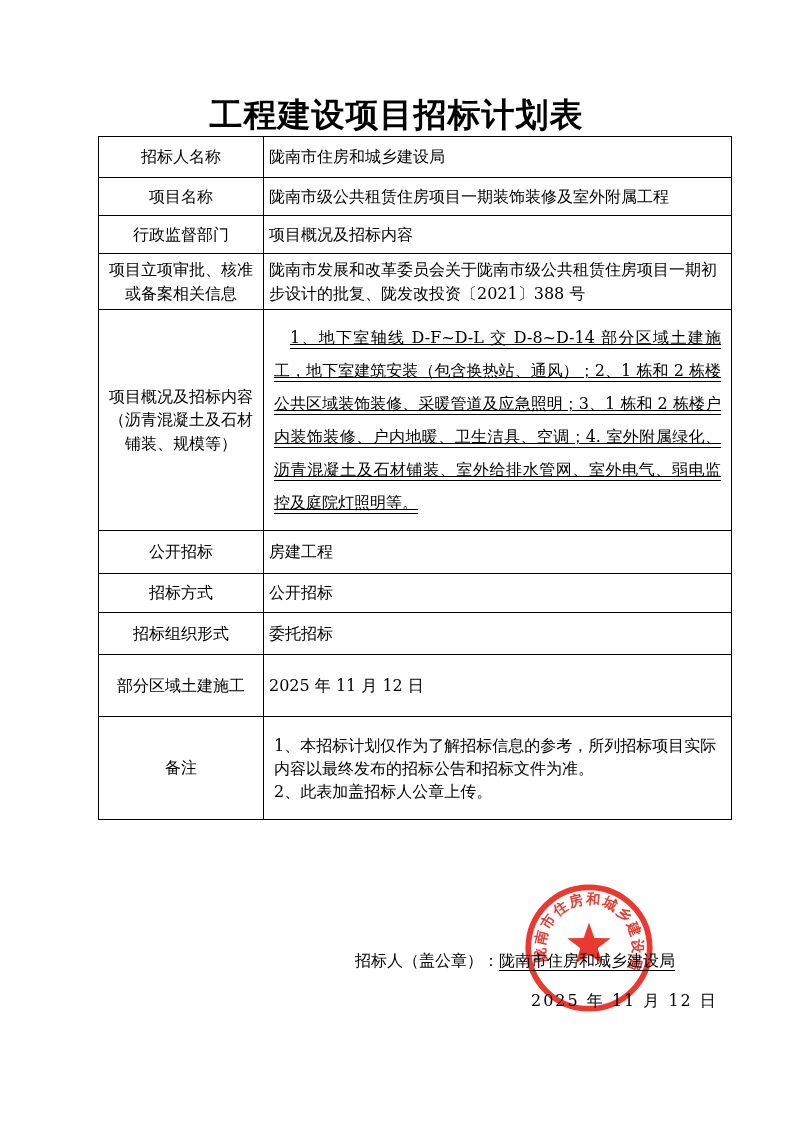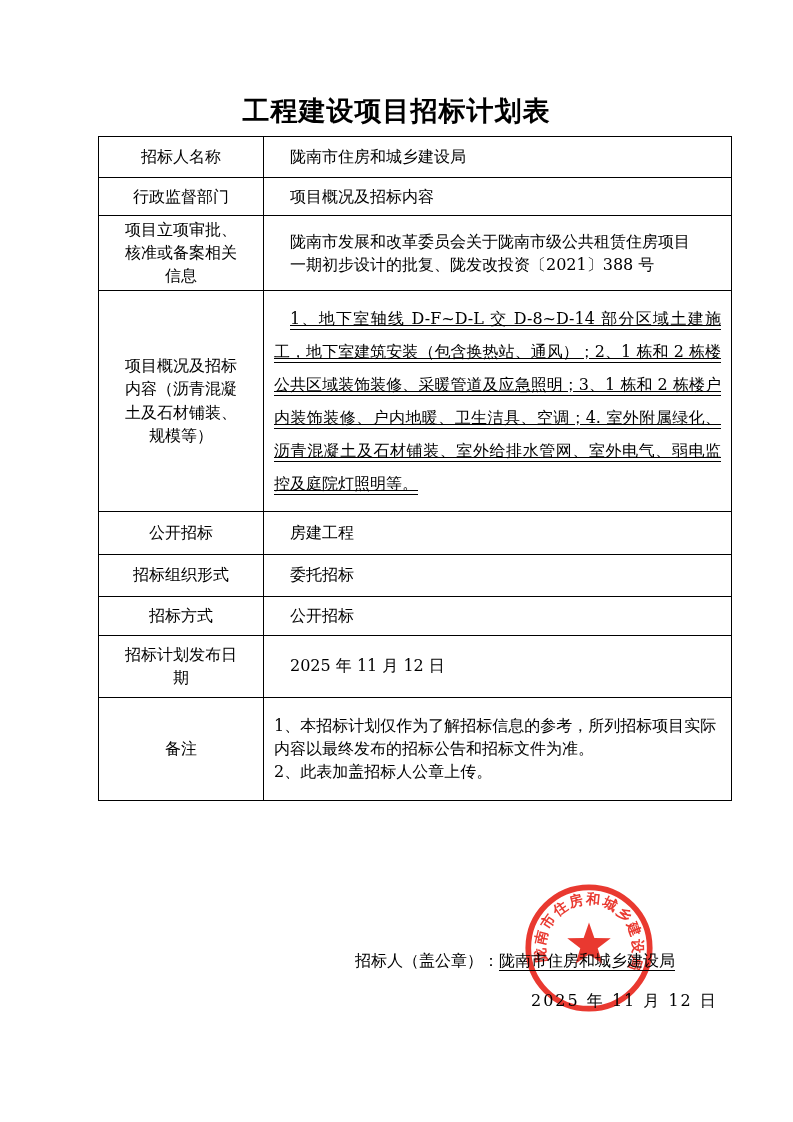--- a/index.html
+++ b/index.html
@@ -7,32 +7,32 @@
     width:793px; height:1122px;
     background:#ffffff;
     position:relative;
     font-family:"DejaVu Serif","Liberation Serif",serif;
     color:#000;
     overflow:hidden;
   }
   .doc-title {
     position:absolute; top:93px; left:0; width:793px;
     text-align:center;
-    font-size:27px; font-weight:bold; letter-spacing:1px;
+    font-size:33px; font-weight:bold; letter-spacing:1px;
     margin:0;
   }
   table.plan-table {
     position:absolute; left:98px; top:136px;
     width:633px;
     border-collapse:collapse; table-layout:fixed;
     font-size:16px;
   }
   .plan-table th, .plan-table td {
     border:1.5px solid #000;
-    padding:2px 26px;
+    padding:2px 5px;
     font-weight:normal;
     vertical-align:middle;
     line-height:1.45;
     word-break:break-all;
   }
   .plan-table col.c-label { width:165px; }
   .plan-table col.c-value { width:468px; }
   td.overview-cell {
     text-align:justify;
     text-align-last:left;
@@ -79,46 +79,50 @@
 <table class="plan-table">
   <colgroup>
       <col class="c-label">
       <col class="c-value">
     </colgroup>
   <tbody>
     <tr style="height:41px;">
       <th>招标人名称</th>
       <td>陇南市住房和城乡建设局</td>
     </tr>
+    <tr style="height:38px;">
+      <th>项目名称</th>
+      <td>陇南市级公共租赁住房项目一期装饰装修及室外附属工程</td>
+    </tr>
     <tr style="height:38px;margin-left:20px;">
       <th>行政监督部门</th>
       <td>项目概况及招标内容</td>
     </tr>
     <tr style="height:56px;">
       <th>项目立项审批、核准或备案相关信息</th>
       <td>陇南市发展和改革委员会关于陇南市级公共租赁住房项目一期初步设计的批复、陇发改投资〔2021〕388 号</td>
     </tr>
     <tr style="height:221px;">
       <th>项目概况及招标内容（沥青混凝土及石材铺装、规模等）</th>
       <td class="overview-cell"><span class="u">1、地下室轴线 D-F~D-L 交 D-8~D-14 部分区域土建施工，地下室建筑安装（包含换热站、通风）；2、1 栋和 2 栋楼公共区域装饰装修、采暖管道及应急照明；3、1 栋和 2 栋楼户内装饰装修、户内地暖、卫生洁具、空调；4. 室外附属绿化、沥青混凝土及石材铺装、室外给排水管网、室外电气、弱电监控及庭院灯照明等。</span></td>
     </tr>
     <tr style="height:43px;">
       <th>公开招标</th>
       <td>房建工程</td>
     </tr>
+    <tr style="height:39px;">
+      <th>招标方式</th>
+      <td>公开招标</td>
+    </tr>
     <tr style="height:42px;">
       <th>招标组织形式</th>
       <td>委托招标</td>
     </tr>
-    <tr style="height:39px;">
-      <th>招标方式</th>
-      <td>公开招标</td>
-    </tr>
     <tr style="height:62px;">
-      <th>招标计划发布日期</th>
+      <th>部分区域土建施工</th>
       <td>2025 年 11 月 12 日</td>
     </tr>
     <tr style="height:103px;">
       <th>备注</th>
       <td class="remarks-cell">
         <div>1、本招标计划仅作为了解招标信息的参考，所列招标项目实际内容以最终发布的招标公告和招标文件为准。</div>
         <div>2、此表加盖招标人公章上传。</div>
       </td>
     </tr>
   </tbody>

